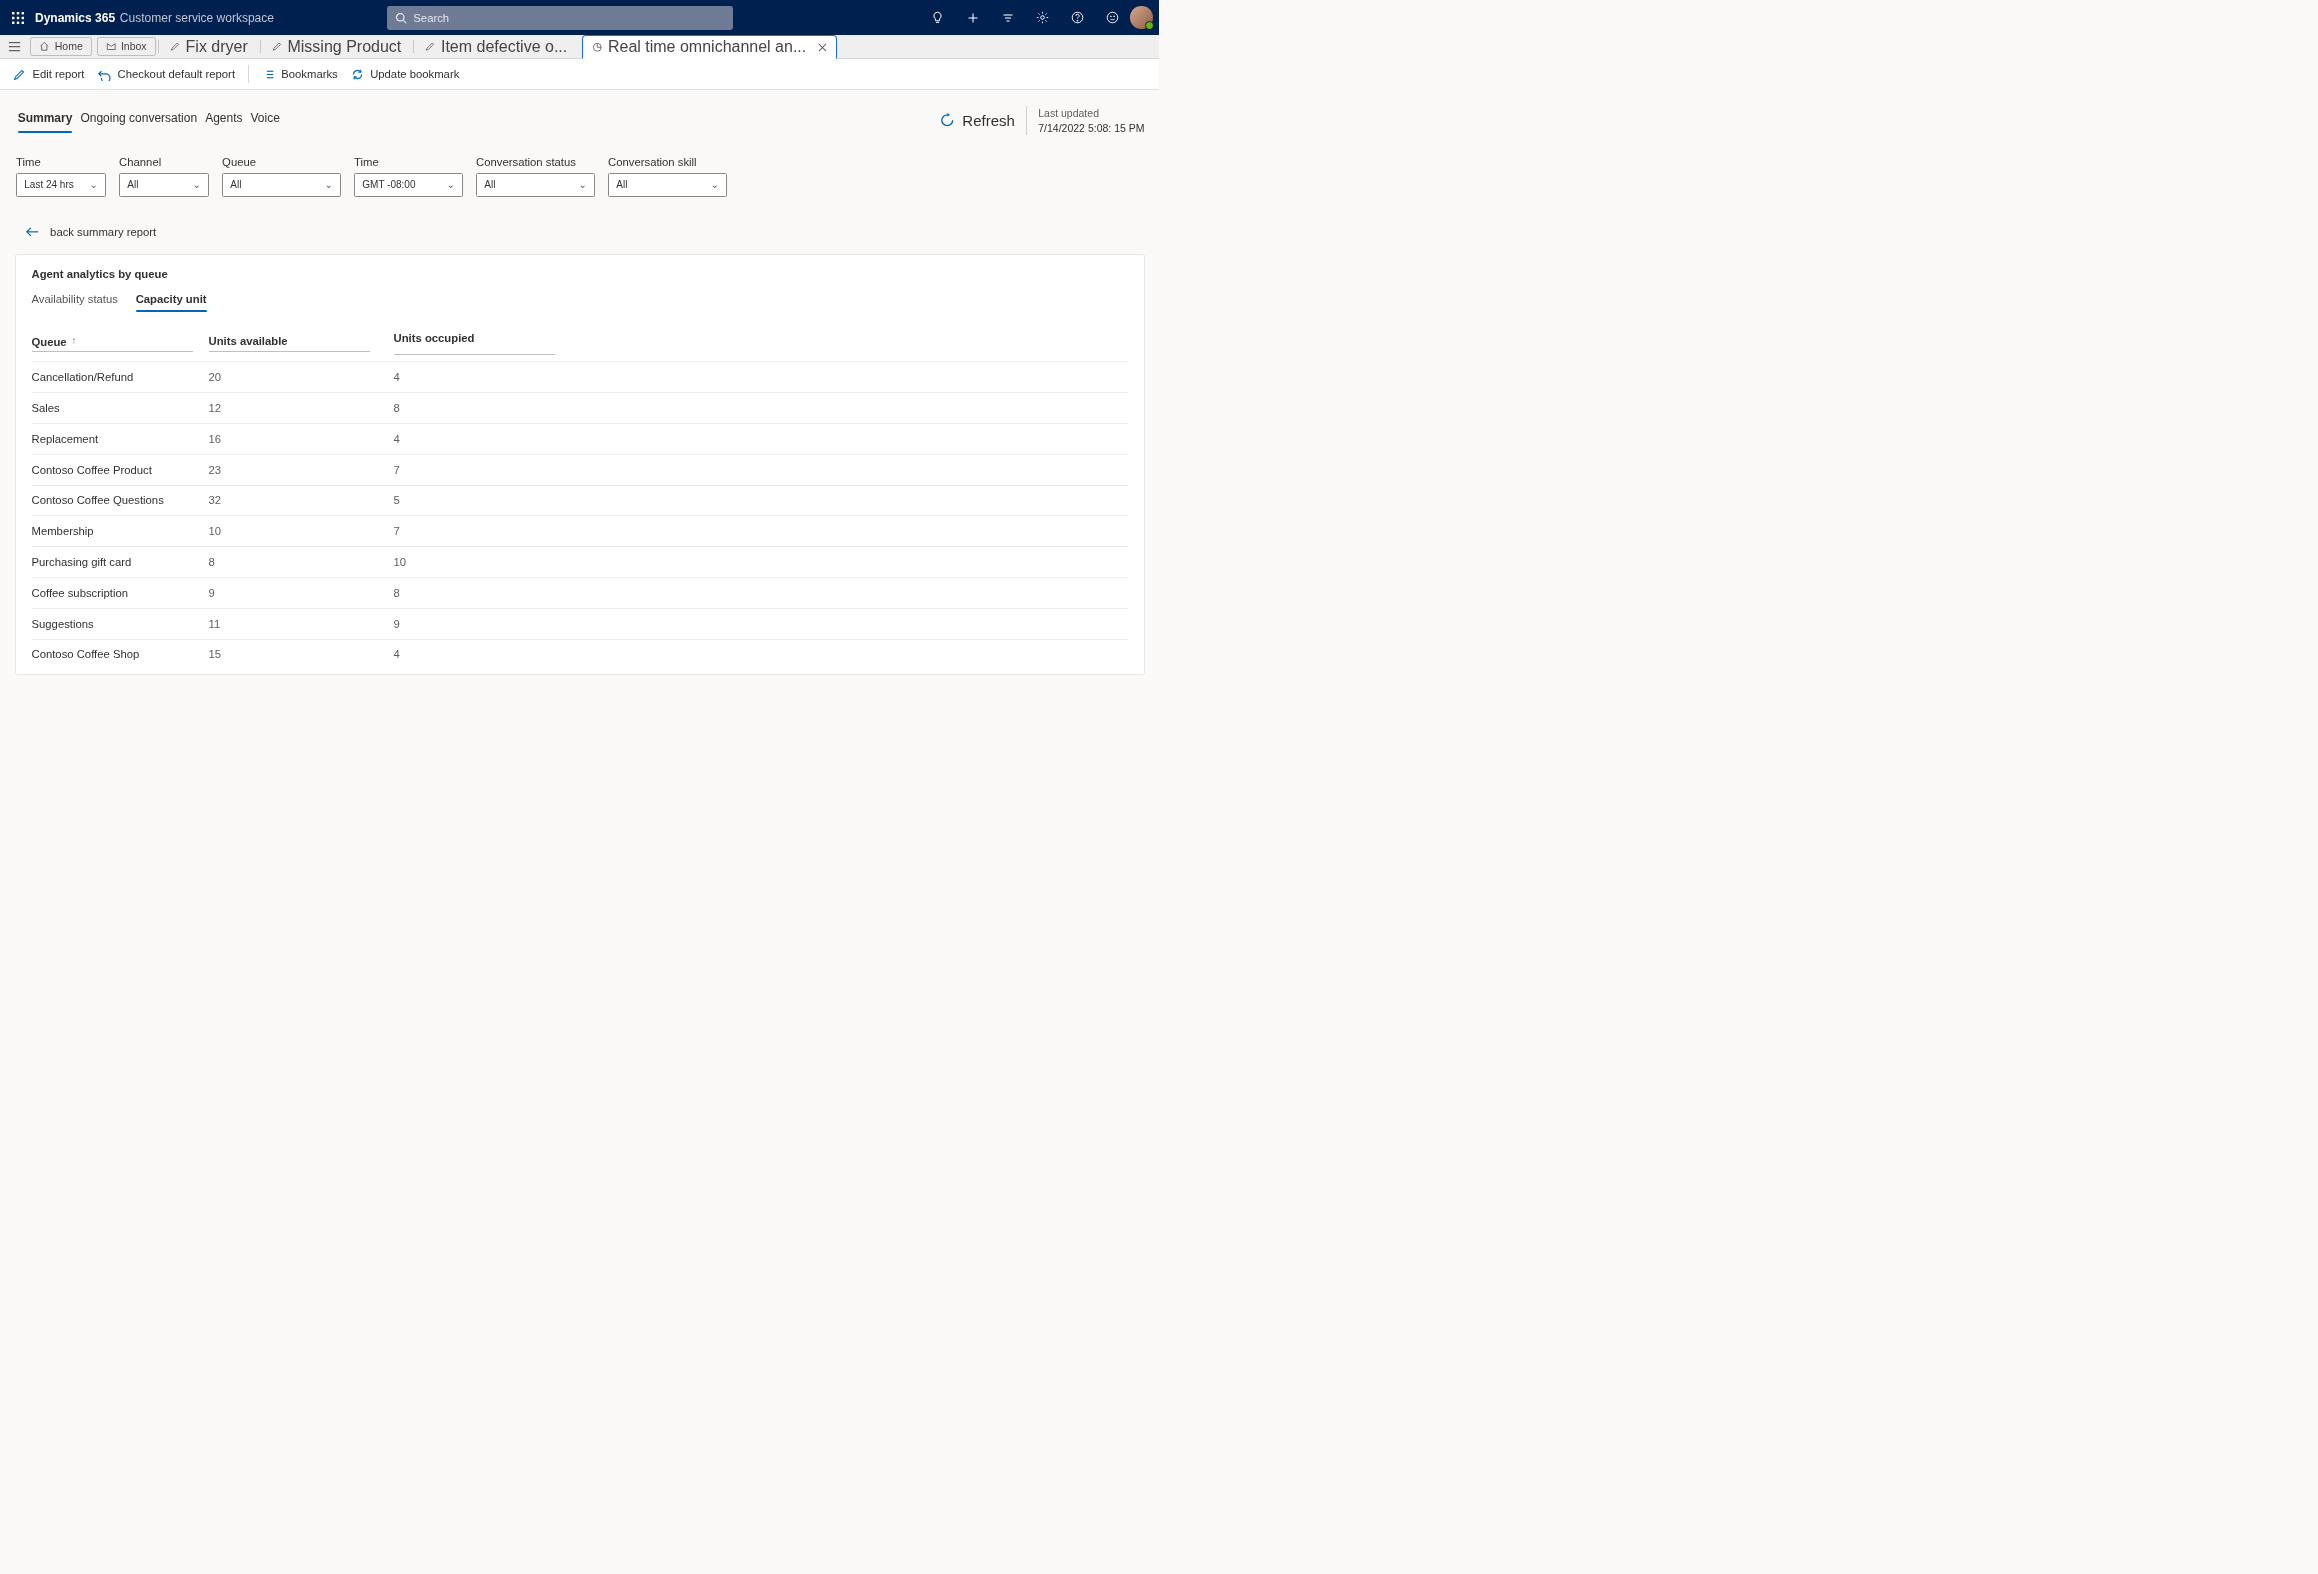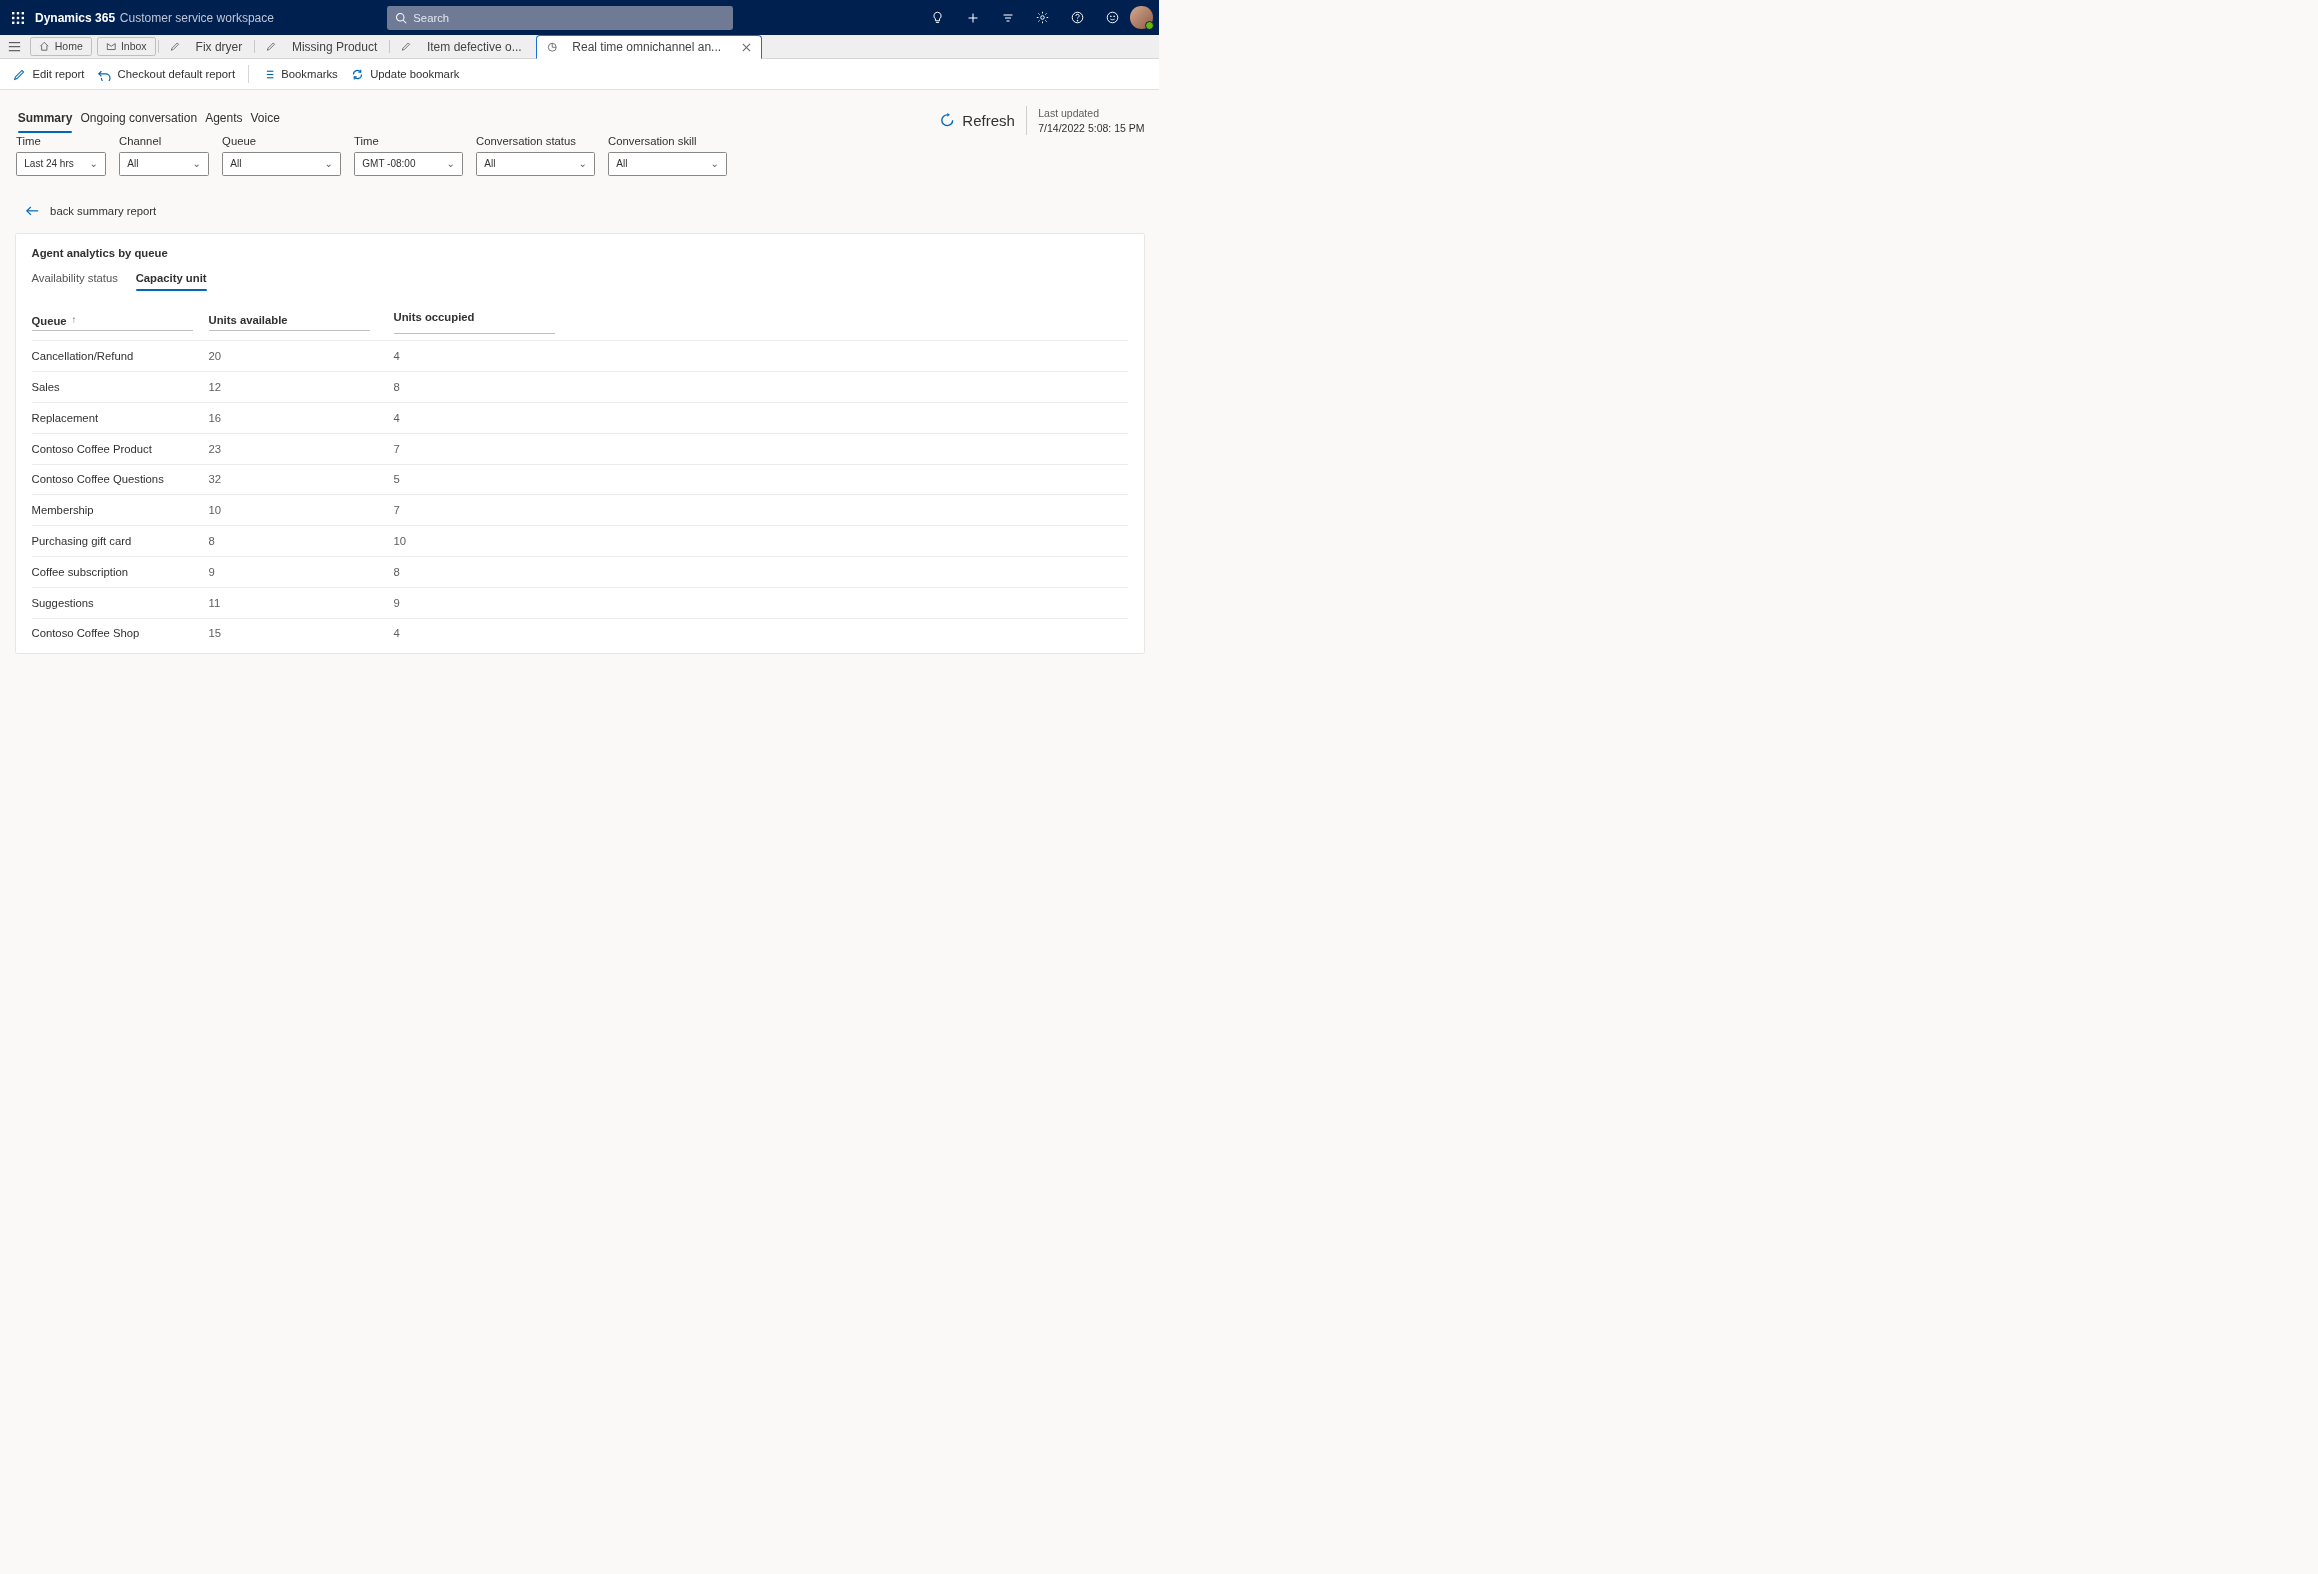--- a/index.html
+++ b/index.html
@@ -17,21 +17,21 @@
   .nav-spacer { flex:1; }
   .nav-icons { display:flex; align-items:center; gap:0; }
   .nav-icon { width:35px; height:35px; display:flex; align-items:center; justify-content:center; color:#fff; }
   .avatar { width:22.5px; height:22.5px; border-radius:50%; background:linear-gradient(135deg,#d5a98f,#8e5b47); position:relative; margin-right:6.4px; }
   .avatar::after { content:""; position:absolute; width:7.2px; height:7.2px; border-radius:50%; background:#6bb700; border:1.6px solid #002050; right:-1.6px; bottom:-1.6px; }
 
   
   .tabstrip { height:24px; background:#efefef; border-bottom:0.8px solid #d6d6d6; display:flex; align-items:center; padding-left:4.8px; gap:4.8px; }
   .hamburger { width:19.3px; height:19.3px; display:flex; align-items:center; justify-content:center; margin-right:1.6px; color:#555; }
   .pill { height:19.3px; border:0.8px solid #bebebe; border-radius:2.4px; background:#efefef; display:flex; align-items:center; gap:4.8px; padding:0 8px; font-size:10.5px; color:#444; }
-  .doc-tab { display:flex; align-items:center; gap:15px; padding:0 9.7px; height:26.6px; font-size:12px; color:#444; position:relative; }
+  .doc-tab { display:flex; align-items:center; gap:5px; padding:0 9.7px; height:26.6px; font-size:16px; color:#444; position:relative; }
   .doc-tab .sep { position:absolute; left:-2.4px; top:7.2px; bottom:7.2px; width:0.8px; background:#c8c8c8; }
   .doc-tab.active { background:#fff; border:0.8px solid #1a6fd1; border-bottom:0.8px solid #fff; border-radius:4px 4px 0 0; margin-top:1.6px; height:24px;}
   .tab-close { margin-left:6.4px; color:#666; }
 
   
   .cmdbar { height:31px; background:#fff; border-bottom:0.8px solid #e0e0e0; display:flex; align-items:center; padding:0 13px; gap:13px; font-size:11.3px; color:#323130; }
   .cmd { display:flex; align-items:center; gap:6.4px; }
   .cmd-icon { color:#0067b8; }
   .cmd-sep { width:0.8px; height:17.7px; background:#d6d6d6; }
 
@@ -43,21 +43,21 @@
   .viewtab.active { font-weight:600; }
   .viewtab.active::after { content:""; position:absolute; left:0; right:0; bottom:0; height:2.4px; background:#0067b8; border-radius:1.6px; }
   .vt-spacer { flex:1; }
   .refresh { display:flex; align-items:center; gap:8px; color:#323130; font-size:15px; }
   .refresh-icon { color:#0067b8; }
   .vsep { width:0.8px; height:29px; background:#cfcfcf; margin:0 11.3px; }
   .lastupd { font-size:10.5px; color:#605e5c; line-height:1.35; }
   .lastupd .val { color:#323130; }
 
   
-  .filters { display:flex; gap:13px; padding-left:1.6px; }
+  .filters { display:flex; gap:13px; margin-top:21px; padding-left:1.6px; }
   .filter { display:flex; flex-direction:column; gap:4.8px; }
   .filter label { font-size:11.3px; color:#323130; }
   .dd { height:24px; border:0.8px solid #8a8886; border-radius:1.6px; background:#fff; display:flex; align-items:center; justify-content:space-between; padding:0 7.2px; font-size:10px; color:#323130; }
   .dd .chev { color:#605e5c; }
   .w-sm { width:90px; } .w-md { width:109px; } .w-lg { width:119px; }
 
   .back { display:flex; align-items:center; gap:11.3px; margin-top:29px; margin-left:11.3px; font-size:11.3px; color:#323130; }
   .back-icon { color:#0067b8; }
 
   

